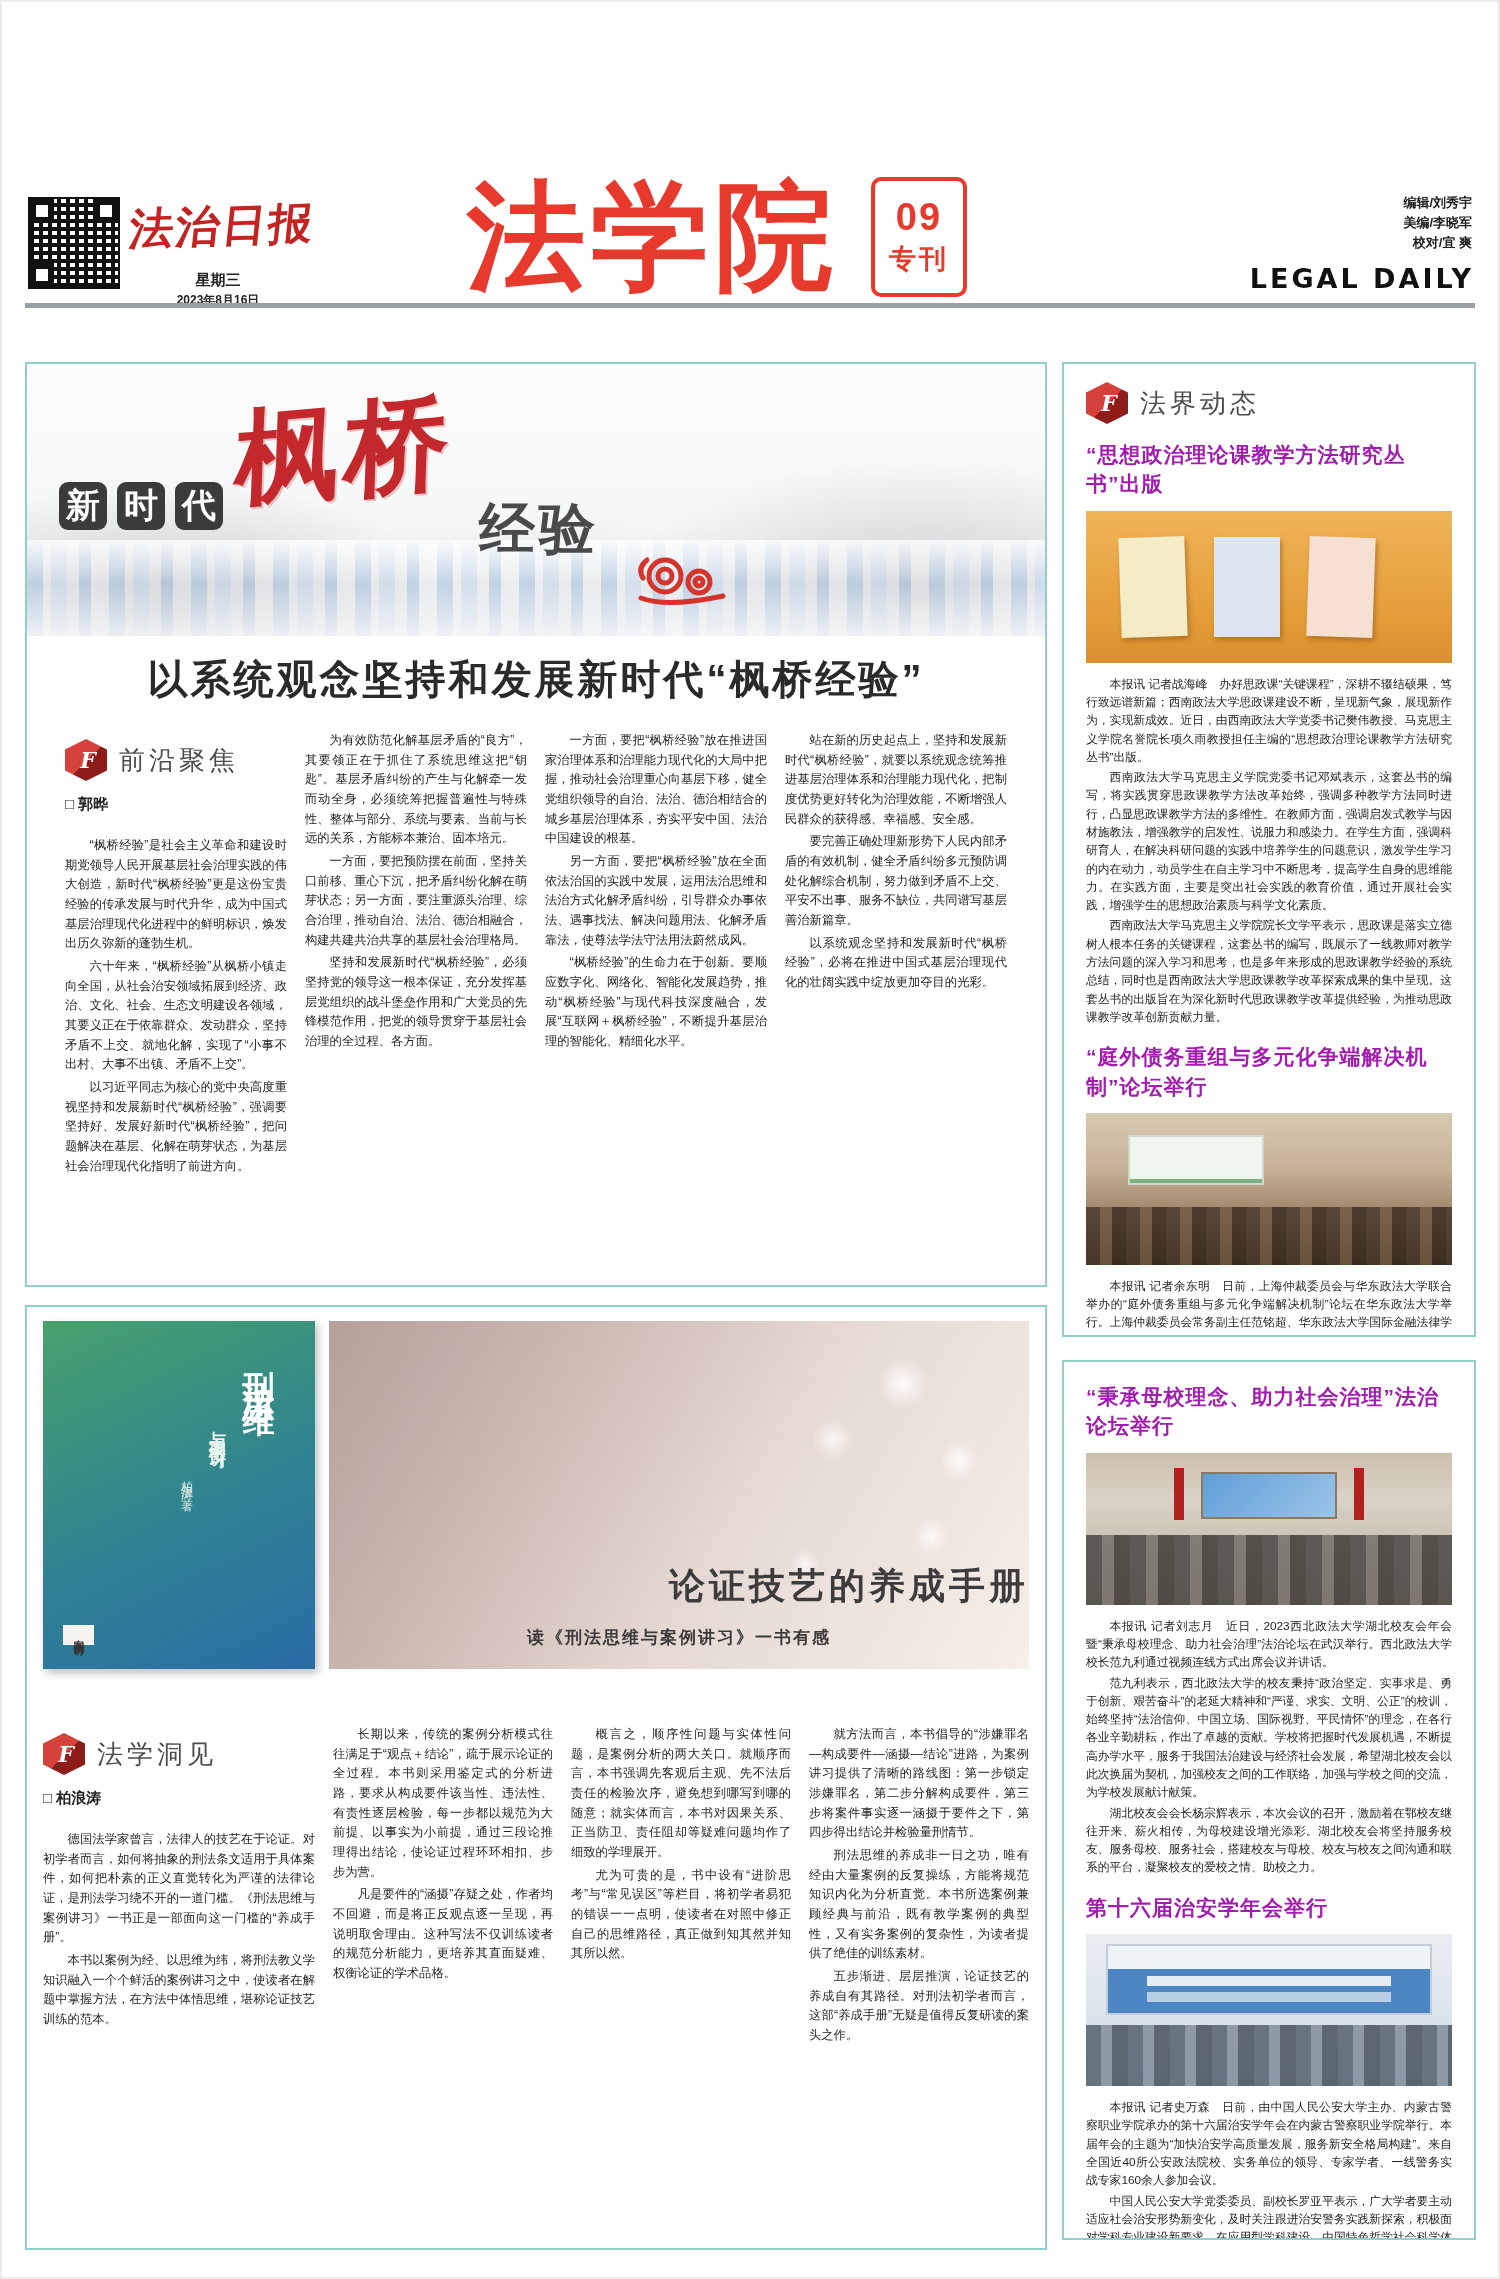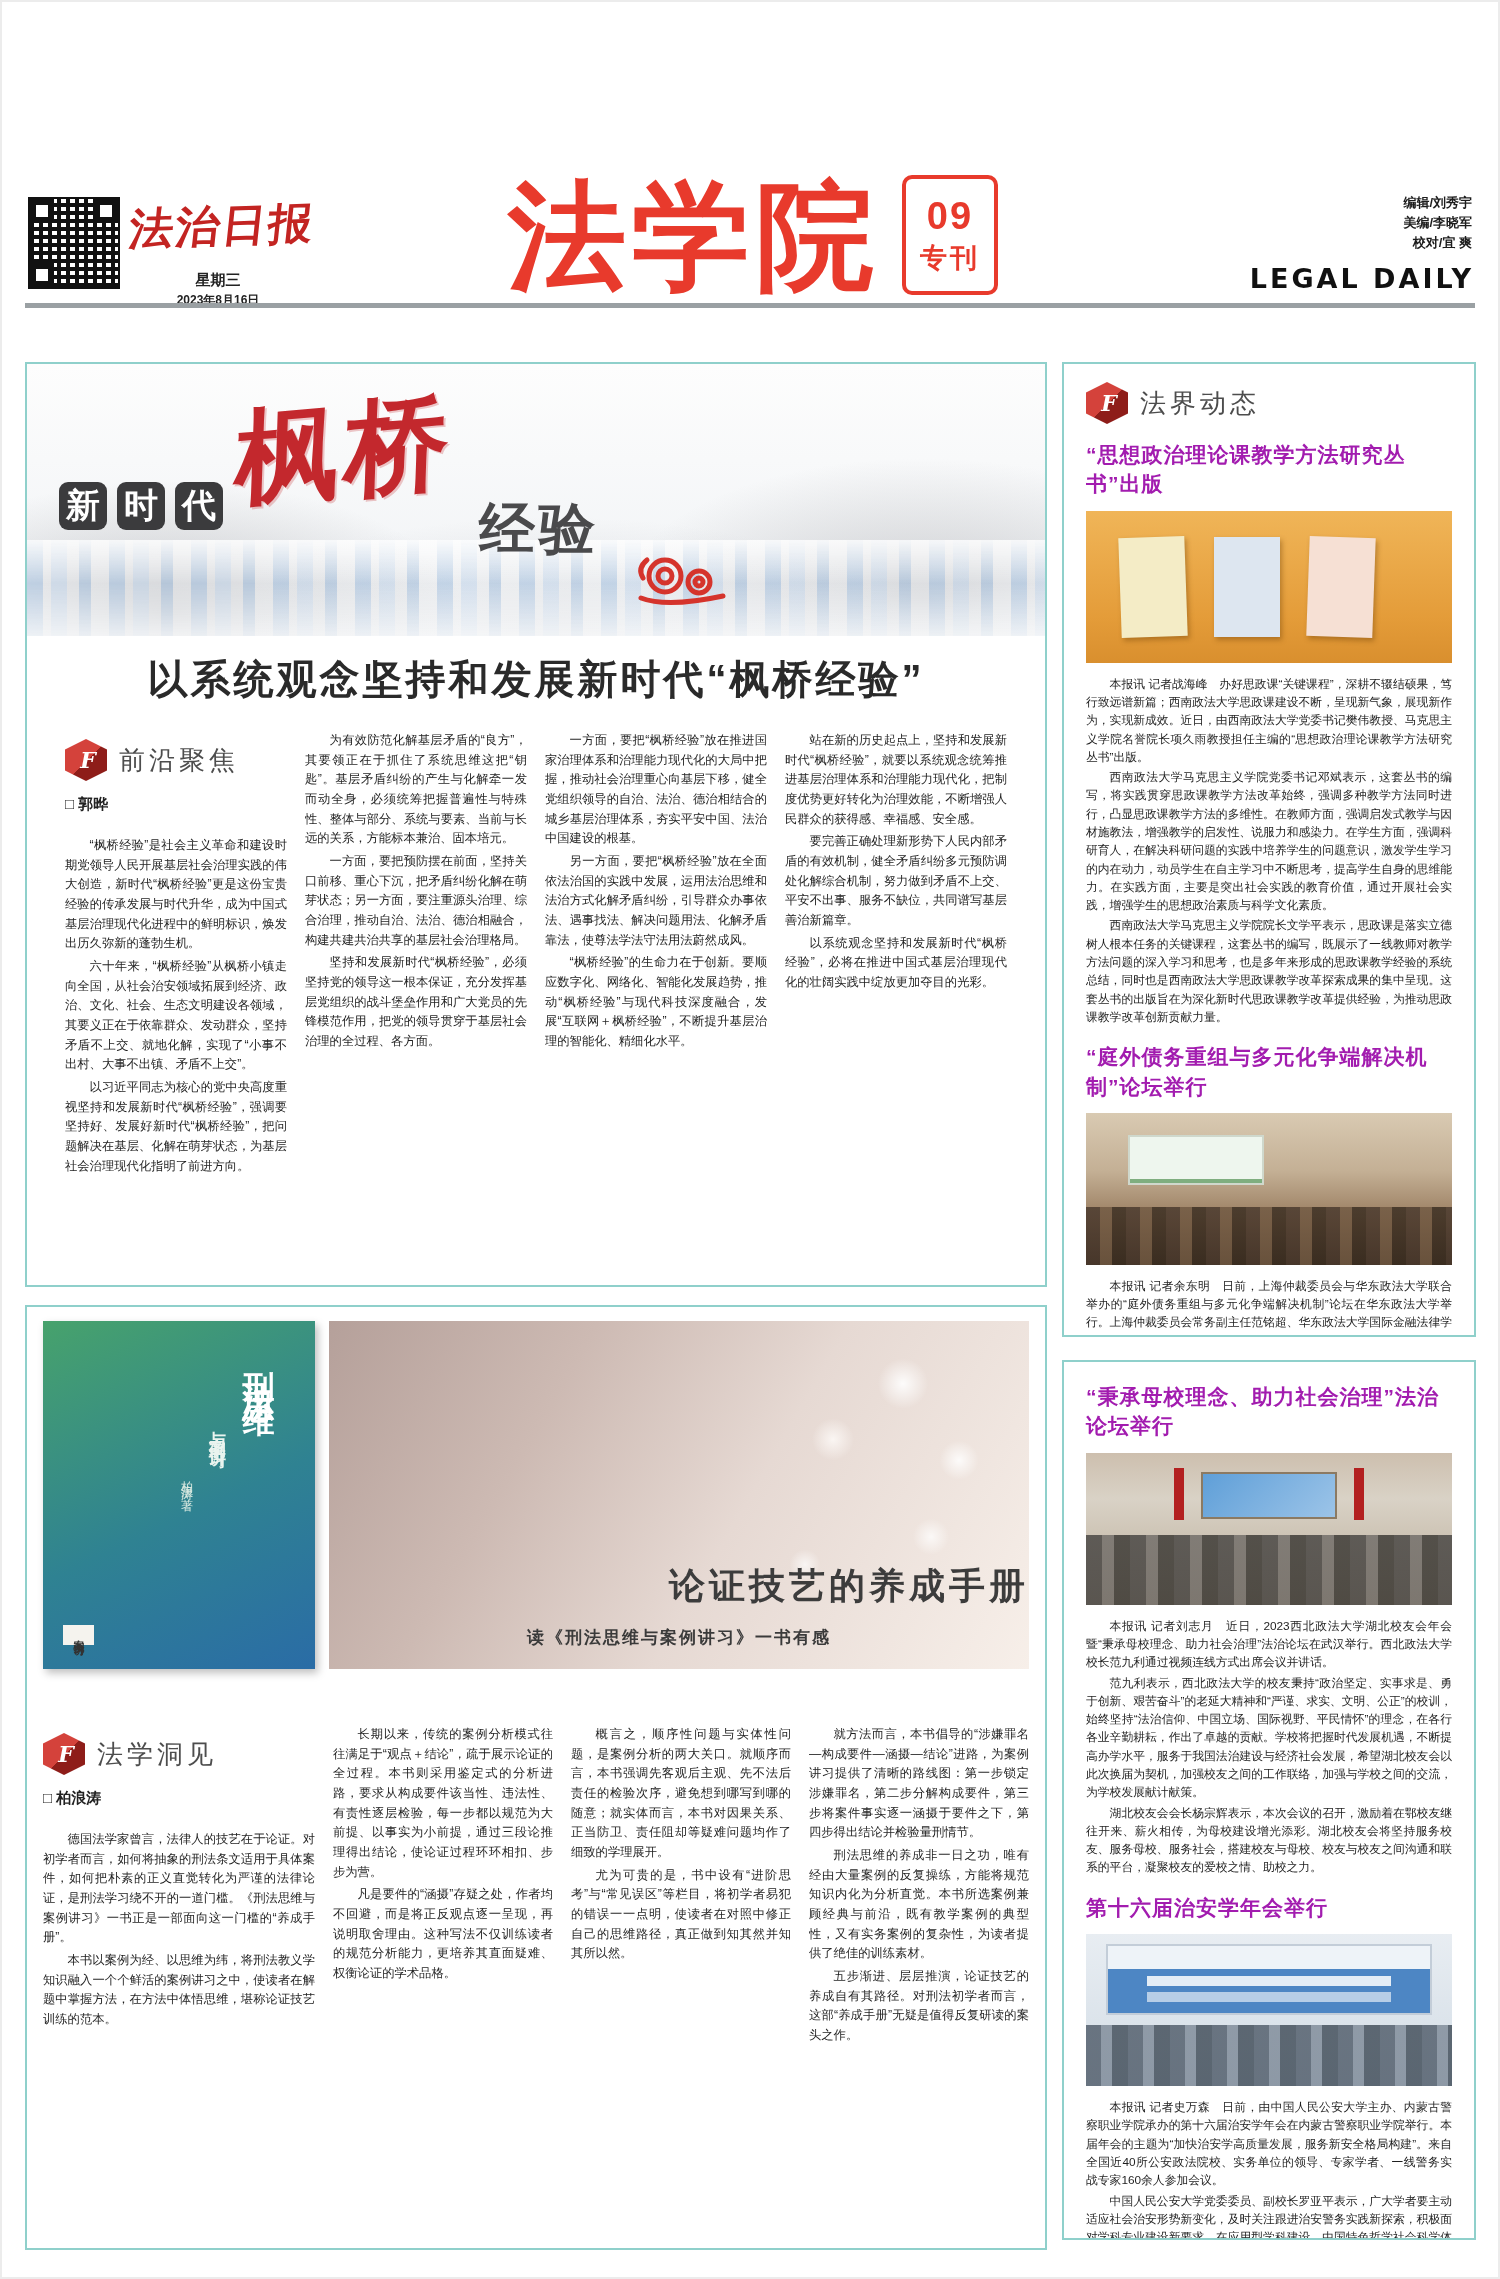--- a/index.html
+++ b/index.html
@@ -18,21 +18,21 @@
     outline:2px solid #111; }
   .qr .finder { position:absolute; width:24px; height:24px; background:#fff; border:6px solid #111; }
   .qr .f1{ left:0; top:0; } .qr .f2{ right:0; top:0; } .qr .f3{ left:0; bottom:0; }
   .masthead { position:absolute; left:130px; top:4px; font-family:"DejaVu Serif", serif;
     font-weight:bold; font-size:44px; color:#c32422; transform:skewX(-8deg) rotate(-2deg);
     letter-spacing:2px; }
   .date-block { position:absolute; left:128px; top:58px; width:180px; text-align:center;
     font-weight:bold; color:#222;margin-top:20px; }
   .date-block .weekday { font-size:15px; }
   .date-block .date { font-size:12px; margin-top:2px; }
-  .title-wrap { position:absolute; left:508px; top:-18px; display:flex; align-items:flex-start; gap:22px; }
+  .title-wrap { position:absolute; left:467px; top:-18px; display:flex; align-items:center; gap:32px; }
   .page-title { font-size:118px; line-height:1.05; font-weight:900; color:#e83a2c; letter-spacing:6px; }
   .edition-box { width:96px; height:120px; border:4px solid #e83a2c; border-radius:10px;
     display:flex; flex-direction:column; align-items:center; justify-content:center; gap:2px; }
   .edition-box .no { font-size:38px; font-weight:900; color:#e83a2c; letter-spacing:2px; }
   .edition-box .ed { font-size:27px; font-weight:900; color:#e83a2c; letter-spacing:3px; }
   .editors { position:absolute; right:28px; top:0; text-align:right; font-size:13px;
     font-weight:bold; line-height:1.55; color:#1c1c1c; white-space:pre-line; }
   .legal-daily { position:absolute; right:26px; top:70px; font-size:27px; font-weight:900;
     letter-spacing:3px; color:#111; font-family:"DejaVu Sans", sans-serif; }
   .header-rule { position:absolute; top:303px; left:25px; right:25px; height:5px; background:#9aa0a3; }

